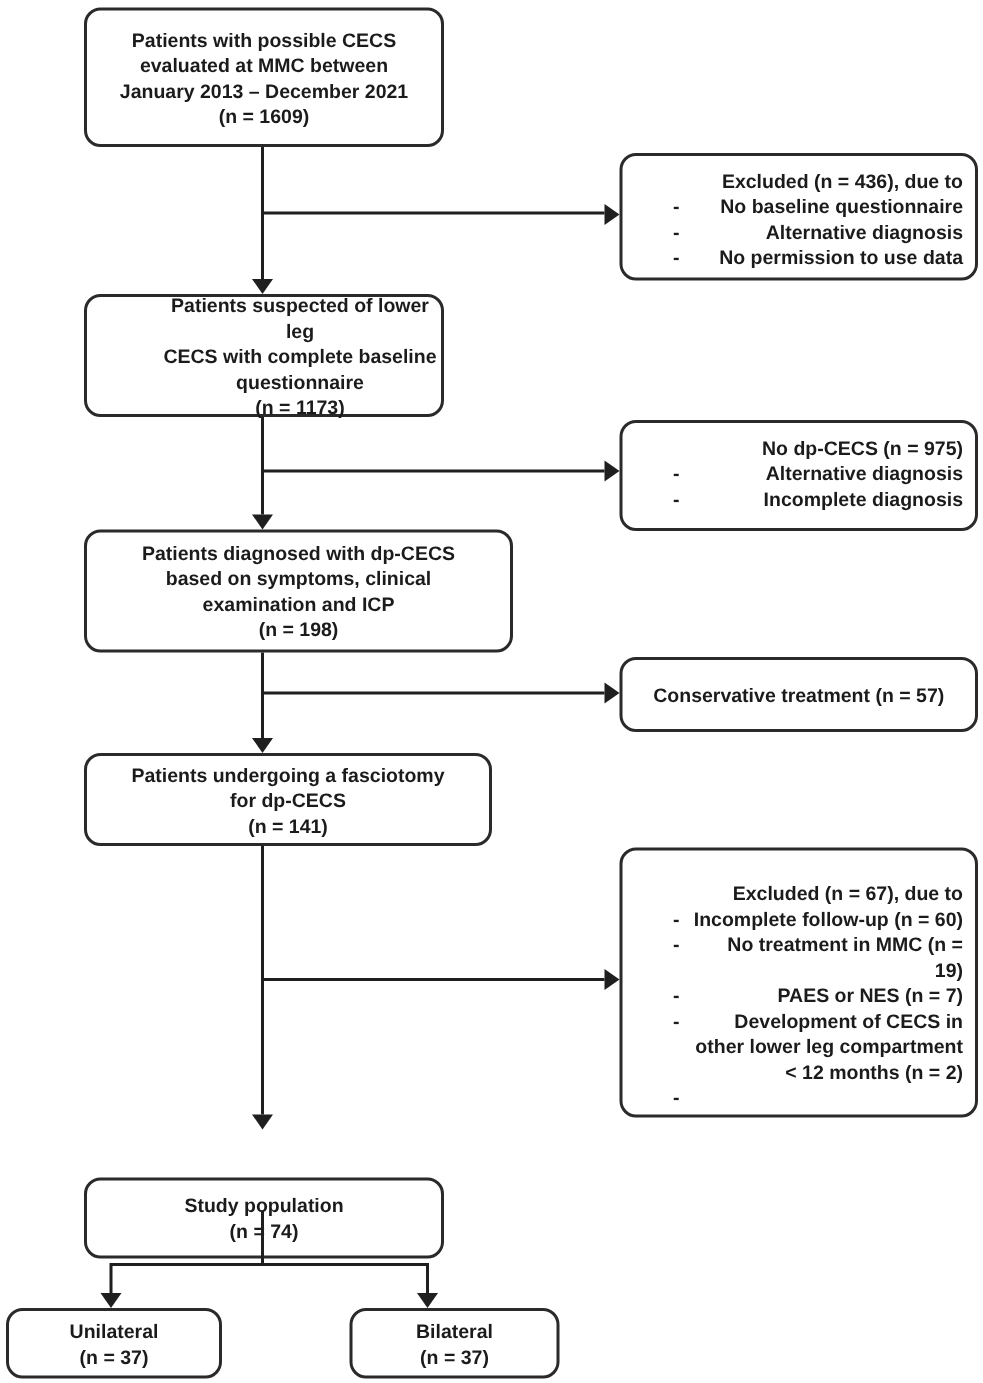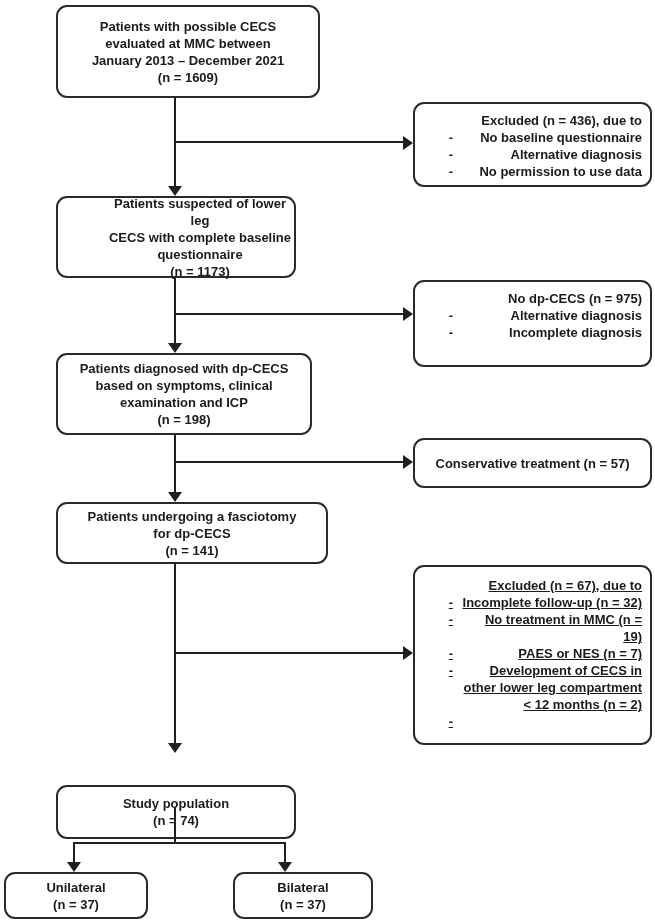--- a/index.html
+++ b/index.html
@@ -76,35 +76,35 @@
     border-top: 7px solid transparent;
     border-bottom: 7px solid transparent;
     border-left: 10px solid #1f1f1f;
   }
 </style>
 </head>
 <body>
 
 <div class="canvas">
 
-  <div class="node center" style="left:56px; top:5px; width:264px; height:93px;">
+  <div class="node center" style="left:56px; top:5px; width:240px; height:93px;">
     <div class="node-text">Patients with possible CECS
 evaluated at MMC between
 January 2013 – December 2021
 (n = 1609)</div>
   </div>
 
   <div class="node center" style="left:56px; top:196px; width:240px; height:82px;padding-left:48px;">
     <div class="node-text">Patients suspected of lower leg
 CECS with complete baseline
 questionnaire
 (n = 1173)</div>
   </div>
 
-  <div class="node center" style="left:56px; top:353px; width:256px; height:82px;">
+  <div class="node center" style="left:56px; top:353px; width:286px; height:82px;">
     <div class="node-text">Patients diagnosed with dp-CECS
 based on symptoms, clinical
 examination and ICP
 (n = 198)</div>
   </div>
 
   <div class="node center" style="left:56px; top:502px; width:272px; height:62px;">
     <div class="node-text">Patients undergoing a fasciotomy
 for dp-CECS
 (n = 141)</div>
@@ -128,47 +128,47 @@
             <span class="bullet-text">Alternative diagnosis</span>
           </div>
           <div class="bullet-row">
             <span class="bullet-dash">-</span>
             <span class="bullet-text">No permission to use data</span>
           </div>
         </div>
     </div>
   </div>
 
-  <div class="node" style="left:413px; top:280px; width:239px; height:87px;">
+  <div class="node" style="left:413px; top:280px; width:239px; height:74px;">
     <div class="side-inner">
       <div class="side-title">No dp-CECS (n = 975)</div>
       <div class="bullet-list">
           <div class="bullet-row">
             <span class="bullet-dash">-</span>
             <span class="bullet-text">Alternative diagnosis</span>
           </div>
           <div class="bullet-row">
             <span class="bullet-dash">-</span>
             <span class="bullet-text">Incomplete diagnosis</span>
           </div>
         </div>
     </div>
   </div>
 
   <div class="node center" style="left:413px; top:438px; width:239px; height:50px;">
     <div class="node-text">Conservative treatment (n = 57)</div>
   </div>
 
   <div class="node" style="left:413px; top:565px; width:239px; height:180px;">
-    <div class="side-inner" style="padding-top:10px;text-decoration:underline;">
+    <div class="side-inner" style="padding-top:20px;">
       <div class="side-title">Excluded (n = 67), due to</div>
       <div class="bullet-list">
           <div class="bullet-row">
             <span class="bullet-dash">-</span>
-            <span class="bullet-text">Incomplete follow-up (n = 32)</span>
+            <span class="bullet-text">Incomplete follow-up (n = 60)</span>
           </div>
           <div class="bullet-row">
             <span class="bullet-dash">-</span>
             <span class="bullet-text">No treatment in MMC (n =
 19)</span>
           </div>
           <div class="bullet-row">
             <span class="bullet-dash">-</span>
             <span class="bullet-text">PAES or NES (n = 7)</span>
           </div>

